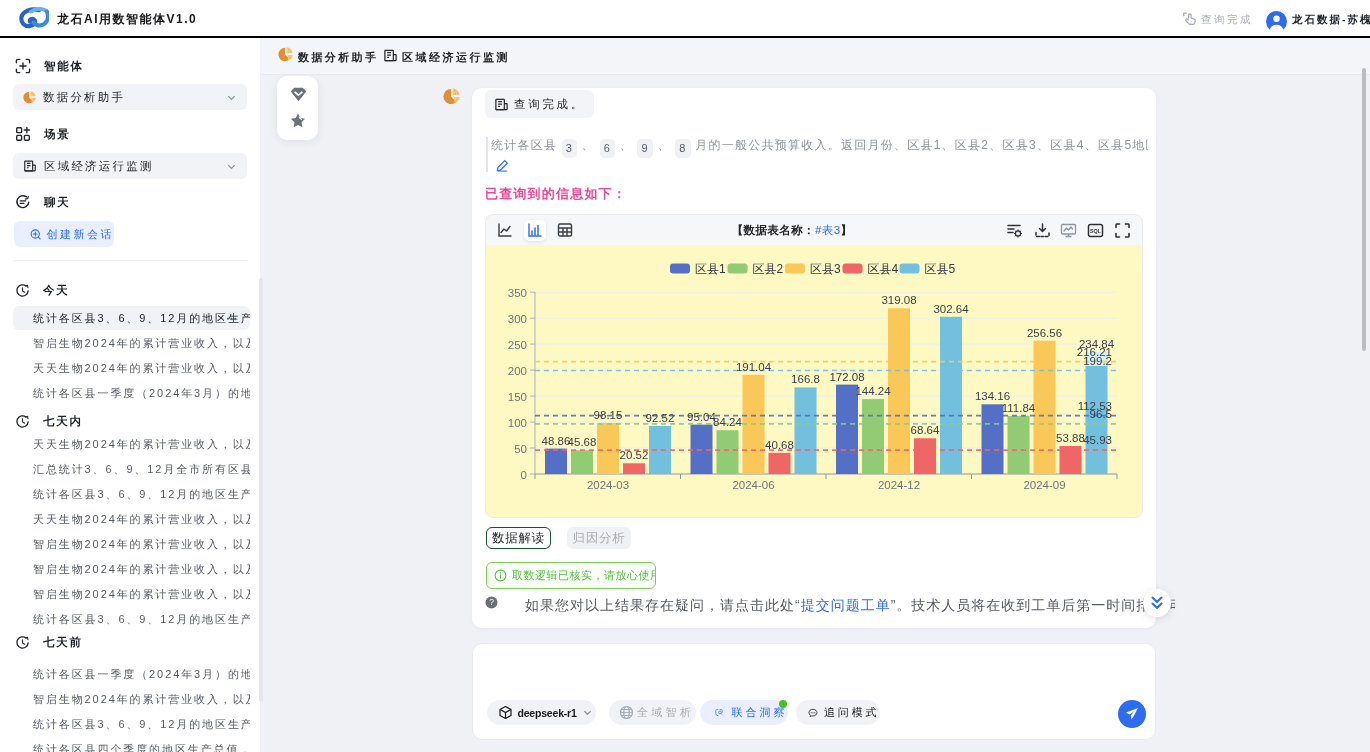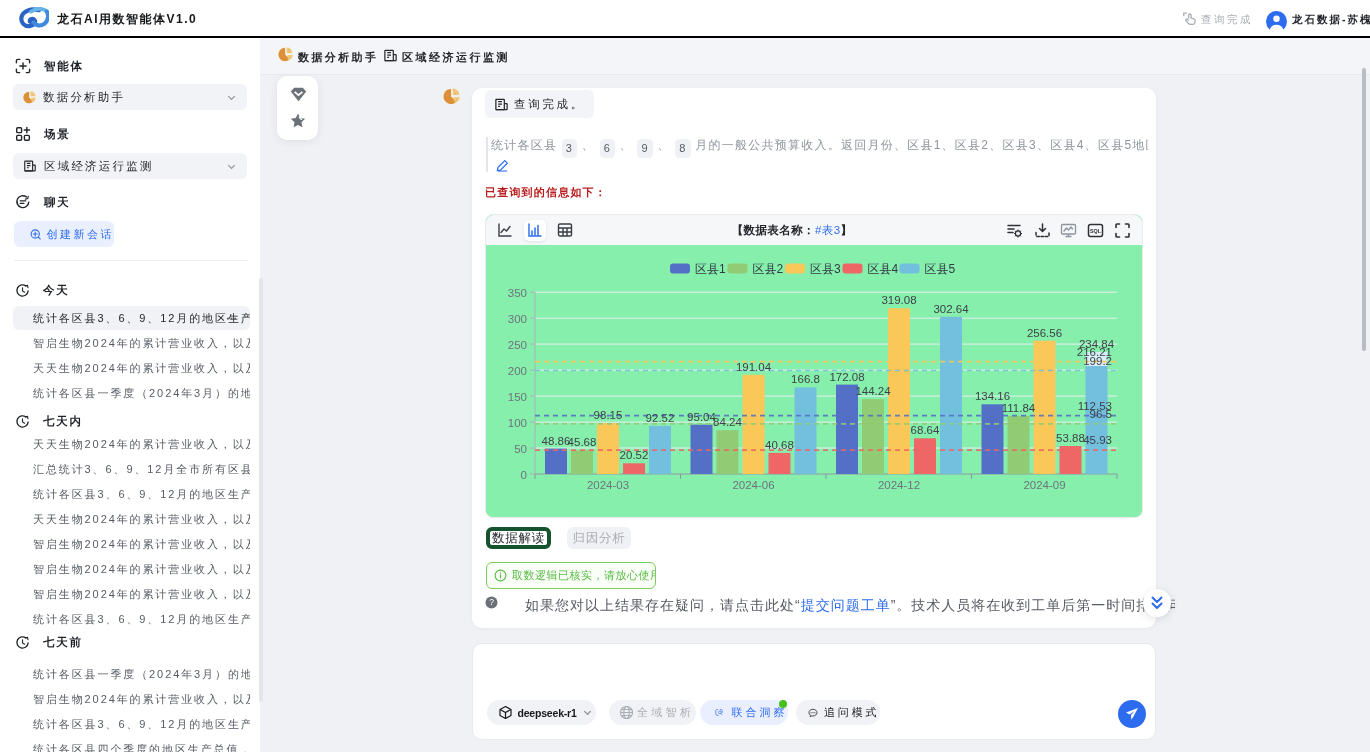--- a/index.html
+++ b/index.html
@@ -213,24 +213,24 @@
   查询完成。</div>
  <div class="abs" style="left:14px;top:49px;width:662px;border-left:2px solid #e3e5ea;padding:0 0 0 3px;font-size:12px;letter-spacing:1.25px;color:#8f959e;line-height:16px;white-space:nowrap;overflow:hidden">
   统计各区县 <span class="nchip">3</span> 、 <span class="nchip">6</span> 、 <span class="nchip">9</span> 、 <span class="nchip">8</span> 月的一般公共预算收入。返回月份、区县1、区县2、区县3、区县4、区县5地区生产总值。不用显示单位。
   <div style="margin:1px 0 0 5px">
   <svg width="13" height="13" viewBox="0 0 14 14" fill="none" stroke="#2d6bef" stroke-width="1.3">
           <path d="M9.5 1.8 l2.7 2.7 -7.5 7.5 -3.2 0.5 0.5 -3.2 Z"></path>
           <path d="M2 13 h10" stroke-width="1.1"></path>
         </svg>
   </div>
  </div>
- <div class="abs" style="left:13px;top:97px;font-size:11px;letter-spacing:1.2px;font-weight:700;color:#b91c1c">已查询到的信息如下：</div>
-</div>
-
-<div class="abs" style="left:485px;top:214px;width:658px;height:304px;background:#86efac;border:1px solid #e9ebef;border-radius:8px">
+ <div class="abs" style="left:13px;top:97px;font-size:13px;letter-spacing:1.2px;font-weight:700;color:#ec4899">已查询到的信息如下：</div>
+</div>
+
+<div class="abs" style="left:485px;top:214px;width:658px;height:304px;background:#fef9c3;border:1px solid #e9ebef;border-radius:8px">
  <div class="abs" style="left:0;top:0;width:656px;height:30px;background:#f6f7f9;border-radius:8px 8px 0 0"></div>
  <svg class="abs" style="left:11px;top:7px" width="16" height="16" viewBox="0 0 16 16" fill="none" stroke="#3a3e45" stroke-width="1.4">
       <path d="M2 2 v12 h12" stroke-linecap="round"></path>
       <path d="M4 10.5 l3 -3.5 2.5 2 3.5 -4.5" stroke-linecap="round" stroke-linejoin="round"></path>
     </svg>
  <div class="abs" style="left:38px;top:5px;width:22px;height:21px;background:#fff;border-radius:5px;box-shadow:0 1px 3px rgba(31,35,41,.1)"></div>
  <svg class="abs" style="left:41px;top:7px" width="16" height="16" viewBox="0 0 16 16" fill="none" stroke="#2d6bef" stroke-width="1.5" stroke-linecap="round">
       <path d="M2 2 v12 h12" stroke-width="1.4"></path>
       <path d="M5 13 v-4 M8 13 v-7 M11 13 v-9.5"></path>
     </svg>
@@ -355,21 +355,21 @@
 <text x="558.5" y="92.7" font-size="11.5" fill="#3d4149" text-anchor="middle">256.56</text>
 <text x="584.5" y="198.0" font-size="11.5" fill="#3d4149" text-anchor="middle">53.88</text>
 <text x="610.5" y="104.0" font-size="11.5" fill="#3d4149" text-anchor="middle">234.84</text>
 <text x="122" y="245" font-size="11.5" fill="#6e737d" text-anchor="middle">2024-03</text>
 <text x="267.5" y="245" font-size="11.5" fill="#6e737d" text-anchor="middle">2024-06</text>
 <text x="413" y="245" font-size="11.5" fill="#6e737d" text-anchor="middle">2024-12</text>
 <text x="558.5" y="245" font-size="11.5" fill="#6e737d" text-anchor="middle">2024-09</text>
 </svg>
     </div>
 </div>
-<div class="abs" style="left:486px;top:527px;width:65px;height:22px;background:#fff;border:4px solid #14532d;border-radius:6px;font-size:12.5px;letter-spacing:0.8px;color:#23262b;display:flex;align-items:center;justify-content:center;overflow:hidden">数据解读</div>
+<div class="abs" style="left:486px;top:527px;width:65px;height:22px;background:#fff;border:1px solid #14532d;border-radius:6px;font-size:12.5px;letter-spacing:0.8px;color:#23262b;display:flex;align-items:center;justify-content:center;overflow:hidden">数据解读</div>
 <div class="abs" style="left:567px;top:527px;width:64px;height:22px;background:#f0f1f4;border-radius:6px;font-size:12.5px;letter-spacing:0.8px;color:#a9adb5;display:flex;align-items:center;justify-content:center;overflow:hidden">归因分析</div>
 <div class="abs" style="left:486px;top:562px;width:170px;height:27px;background:#f9fff6;border:1px solid #7ecb5c;border-radius:6px;display:flex;align-items:center;gap:5px;padding:0 7px;font-size:11px;letter-spacing:0.5px;color:#57bb43;white-space:nowrap;overflow:hidden">
  <svg width="13" height="13" viewBox="0 0 14 14" fill="none" stroke="#57bb43" stroke-width="1.2" style="flex:none">
       <circle cx="7" cy="7" r="5.8"></circle>
       <path d="M7 6.2 v3.4" stroke-linecap="round"></path>
       <circle cx="7" cy="4.3" r="0.7" fill="#57bb43" stroke="none"></circle>
     </svg>
  <span>取数逻辑已核实，请放心使用。</span>
 </div>
 <svg class="abs" style="left:485px;top:596px" width="13" height="13" viewBox="0 0 13 13">

